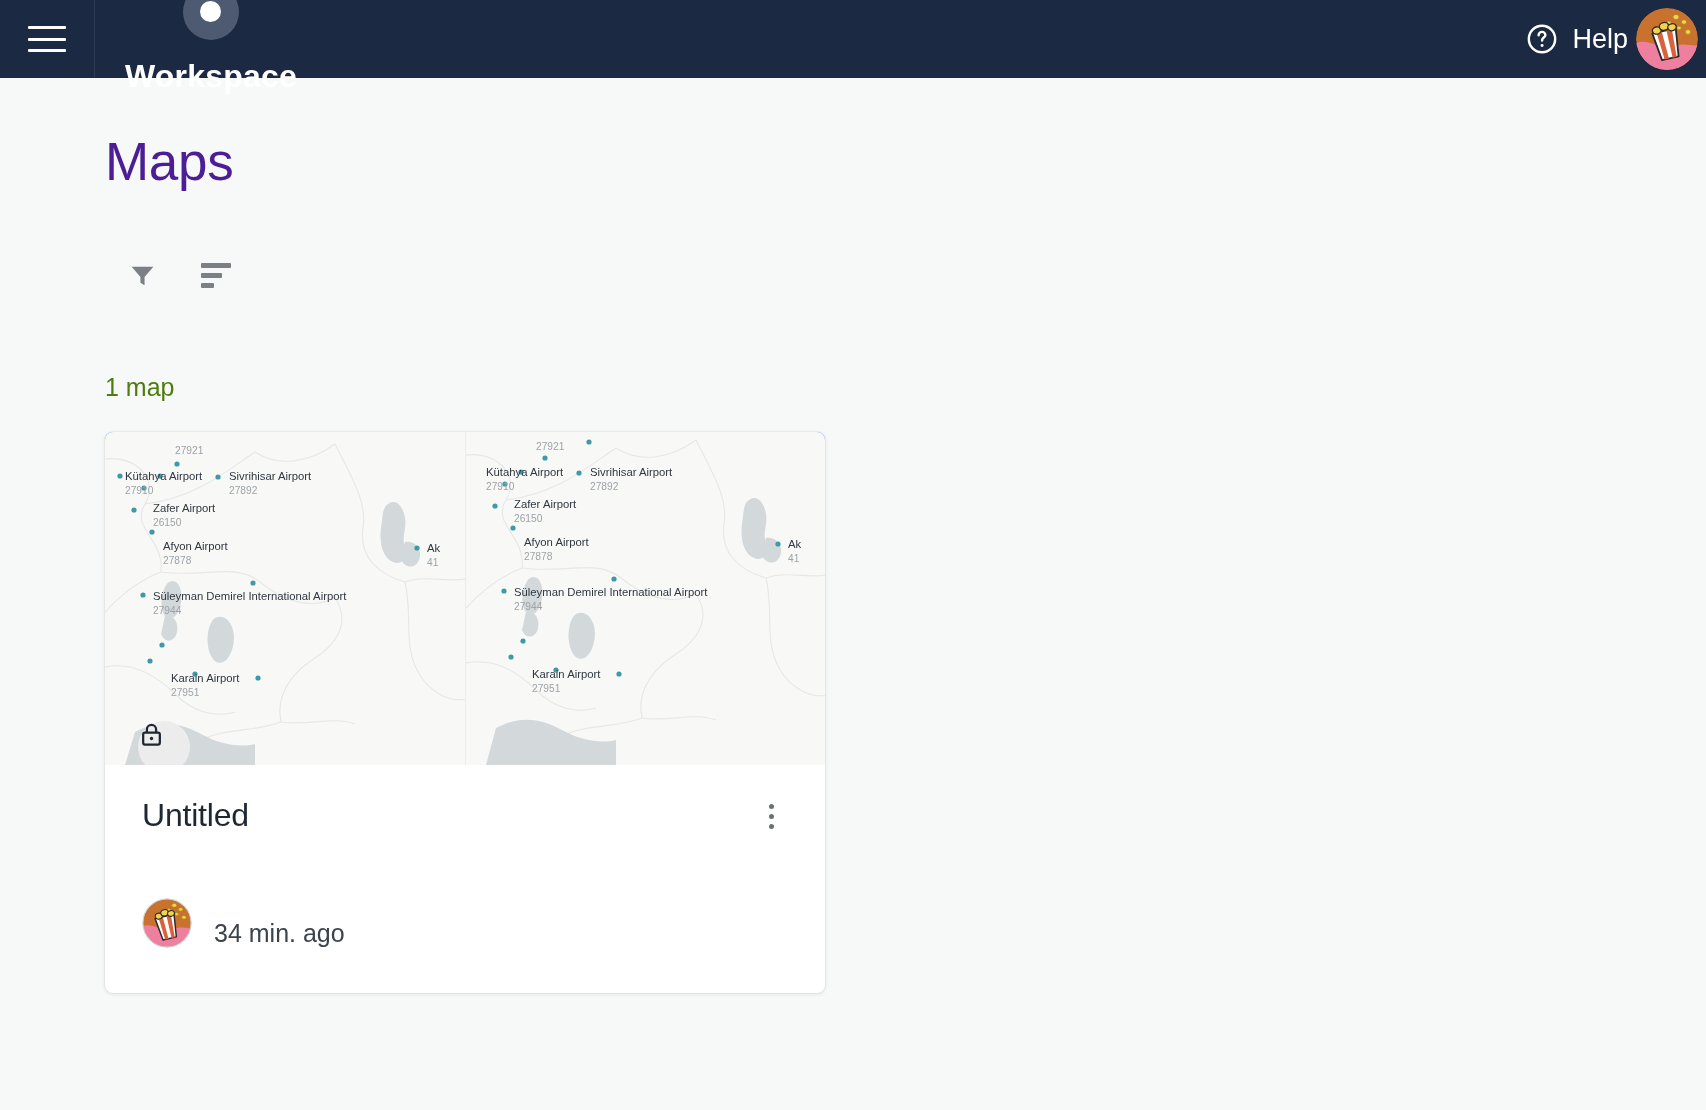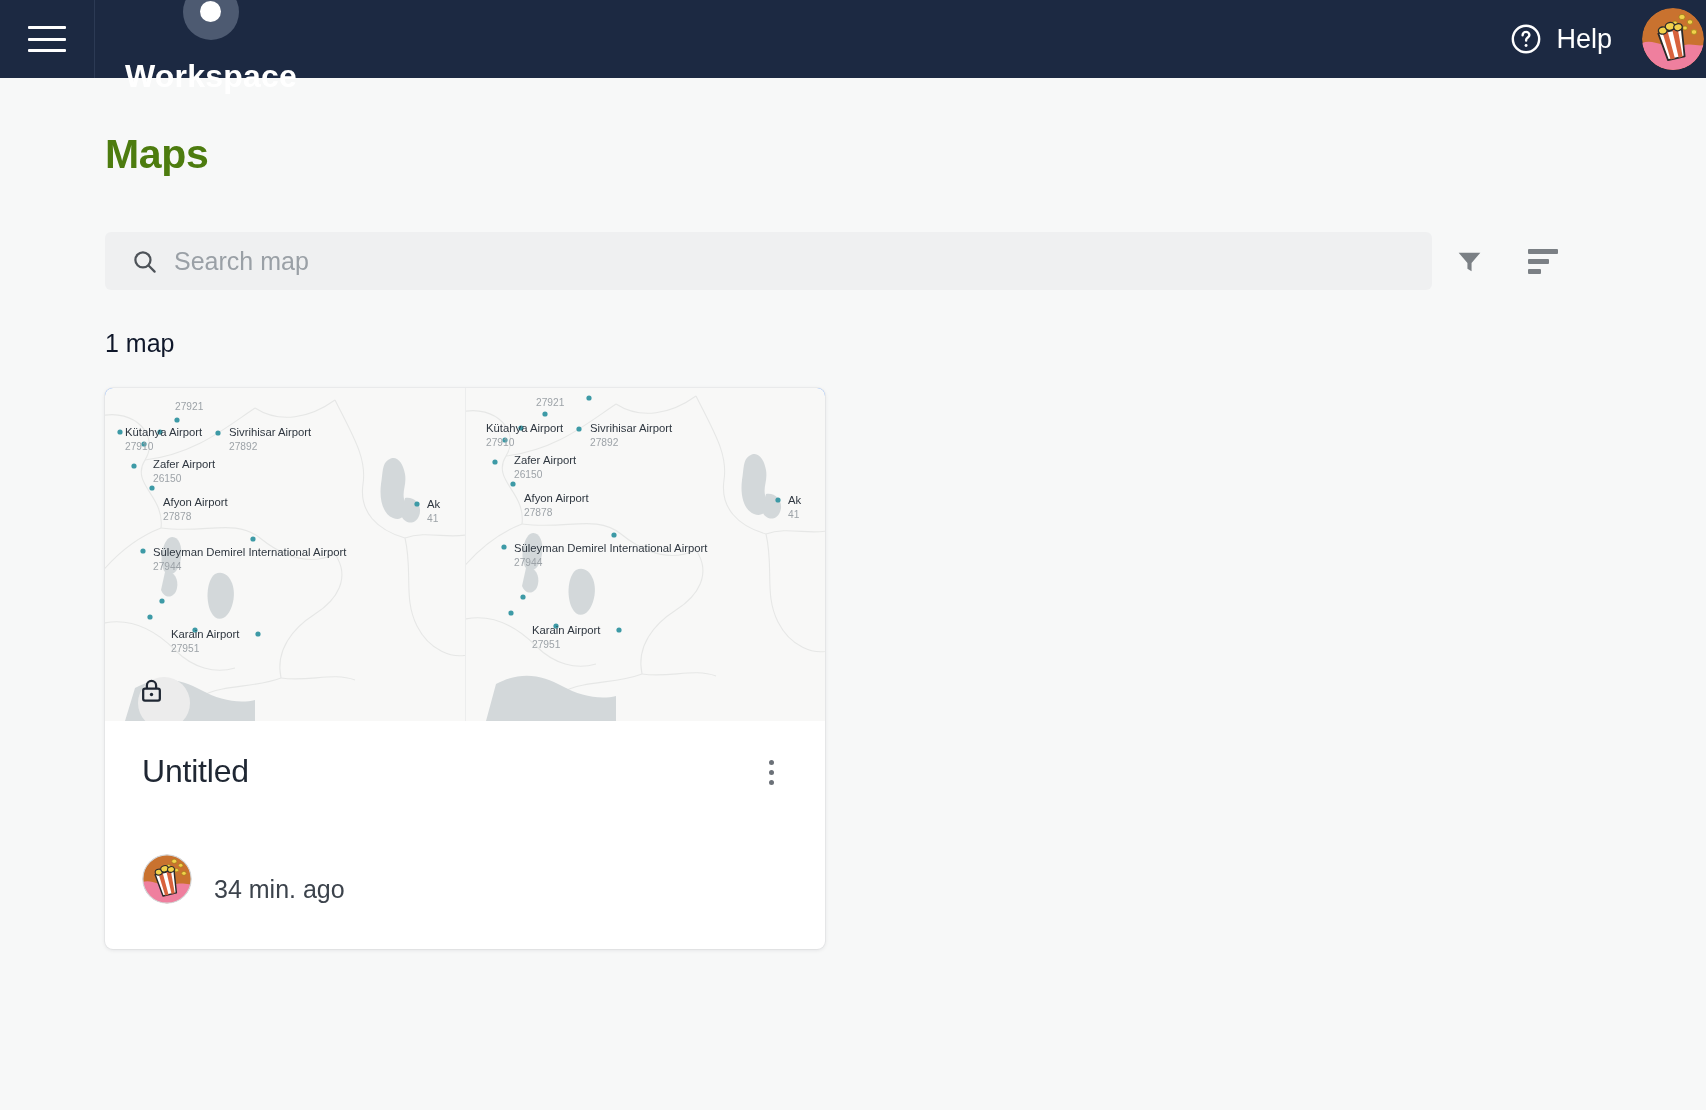--- a/index.html
+++ b/index.html
@@ -75,22 +75,21 @@
   .brand-title {
     font-size: 32px;
     font-weight: bold;
     color: #ffffff;
     letter-spacing: 0.2px;
   }
   .topbar-right {
     margin-left: auto;
     display: flex;
     align-items: center;
-    gap: 22px;
-    padding-right: 2px;
+    padding-right: 8px;
   }
   .help-btn {
     display: flex;
     align-items: center;
     gap: 13px;
     cursor: pointer;
     padding: 6px 8px;
   }
   .help-label {
     font-size: 27px;
@@ -110,23 +109,23 @@
   .page {
     padding: 0 105px;
   }
   .page-head {
     display: flex;
     align-items: center;
     justify-content: space-between;
     padding-top: 53px;
   }
   .page-title {
-    font-size: 41px;
-    font-weight: bold;
-    color: #4d7c0f;
+    font-size: 53px;
+    font-weight: normal;
+    color: #4c1d95;
     letter-spacing: -0.3px;
   }
   .new-map-btn {
     background: #2f6fe0;
     color: #ffffff;
     border: none;
     border-radius: 7px;
     height: 66px;
     padding: 0 32px;
     display: flex;
@@ -202,23 +201,23 @@
     display: block;
     height: 5px;
     background: #7b8085;
     border-radius: 1px;
   }
   .sort-icon span:nth-child(1) { width: 30px; }
   .sort-icon span:nth-child(2) { width: 21px; }
   .sort-icon span:nth-child(3) { width: 13px; }
 
   .count-label {
-    margin-top: 39px;
+    margin-top: 69px;
     font-size: 25px;
-    color: #0f172a;
+    color: #4d7c0f;
   }
 
   
   .grid { margin-top: 30px; display: flex; }
   .map-card {
     width: 720px;
     background: #ffffff;
     border-radius: 8px;
     box-shadow: 0 1px 4px rgba(16,24,40,0.10), 0 0 0 1px rgba(16,24,40,0.035);
     overflow: visible;
@@ -365,27 +364,20 @@
   </div>
 </div>
 
 <div class="page">
 
   <div class="page-head">
     <h1 class="page-title">Maps</h1>
   </div>
 
   <div class="toolbar">
-    <div class="search-wrap">
-      <svg class="search-icon" width="27" height="27" viewBox="0 0 24 24" fill="none">
-        <circle cx="10.6" cy="10.6" r="6.7" stroke="#4e5359" stroke-width="2"></circle>
-        <path d="M15.6 15.6 L21 21" stroke="#4e5359" stroke-width="2" stroke-linecap="round"></path>
-      </svg>
-      <input class="search-input" type="text" placeholder="Search map" style="">
-    </div>
 
     <button class="icon-btn">
       <svg width="31" height="31" viewBox="0 0 24 24">
         <path d="M3.6 5.2 H20.4 L13.6 13.1 V19.6 L10.4 17.6 V13.1 Z" fill="#7b8085"></path>
       </svg>
     </button>
 
     <button class="icon-btn">
       <span class="sort-icon">
         <span></span>

